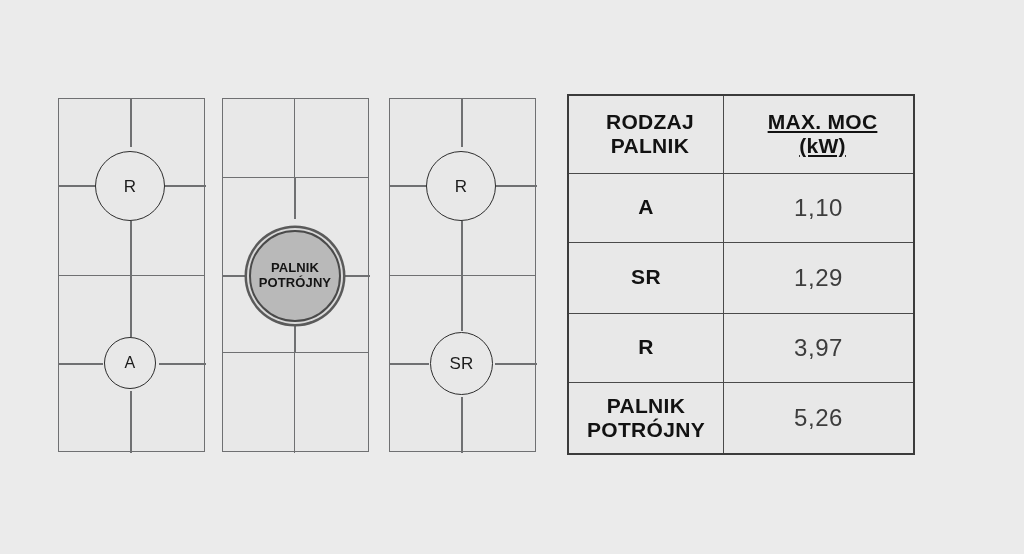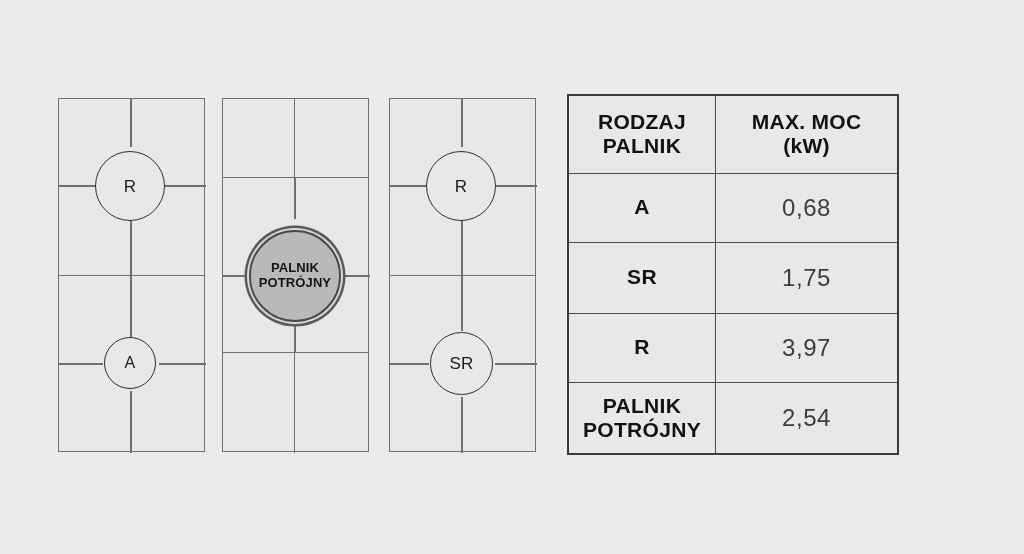--- a/index.html
+++ b/index.html
@@ -104,20 +104,21 @@
     vertical-align: middle;
     padding: 0;
     background: #e8e8e8;
   }
   #power-table th {
     font-weight: 700;
     font-size: 21px;
     color: #121212;
     line-height: 1.15;
     letter-spacing: 0.3px;
+    padding-left: 8px;
   }
   #power-table td.type-cell {
     font-weight: 700;
     font-size: 21px;
     color: #121212;
     line-height: 1.15;
     letter-spacing: 0.3px;
   }
   #power-table td.power-cell {
     font-weight: 400;
@@ -194,42 +195,42 @@
     </div>
   </div>
 
   <table id="power-table" style="left:567px; top:94px; width:327px; height:359px;">
     <thead>
       <tr style="height:78px;">
         <th style="width:146px;">
           <span class="cell-line">RODZAJ</span>
           <span class="cell-line">PALNIK</span>
         </th>
-        <th style="width:181px;">
+        <th style="width:181px;text-decoration:underline;">
           <span class="cell-line">MAX. MOC</span>
           <span class="cell-line">(kW)</span>
         </th>
       </tr>
     </thead>
     <tbody>
       <tr style="height:69px;">
         <td class="type-cell">A</td>
-        <td class="power-cell">0,68</td>
+        <td class="power-cell">1,10</td>
       </tr>
       <tr style="height:71px;">
         <td class="type-cell">SR</td>
-        <td class="power-cell">1,75</td>
+        <td class="power-cell">1,29</td>
       </tr>
       <tr style="height:69px;">
         <td class="type-cell">R</td>
         <td class="power-cell">3,97</td>
       </tr>
       <tr style="height:72px;">
         <td class="type-cell">
           <span class="cell-line">PALNIK</span>
           <span class="cell-line">POTRÓJNY</span>
         </td>
-        <td class="power-cell">2,54</td>
+        <td class="power-cell">5,26</td>
       </tr>
     </tbody>
   </table>
 
 </div>
 
 </body></html>

